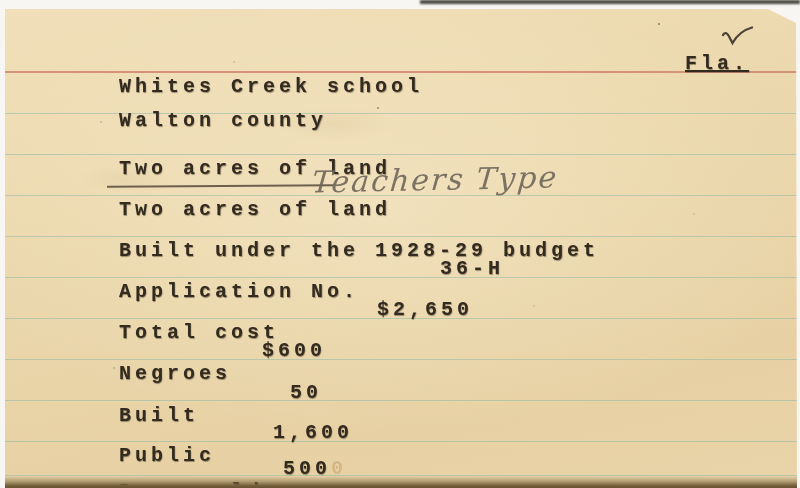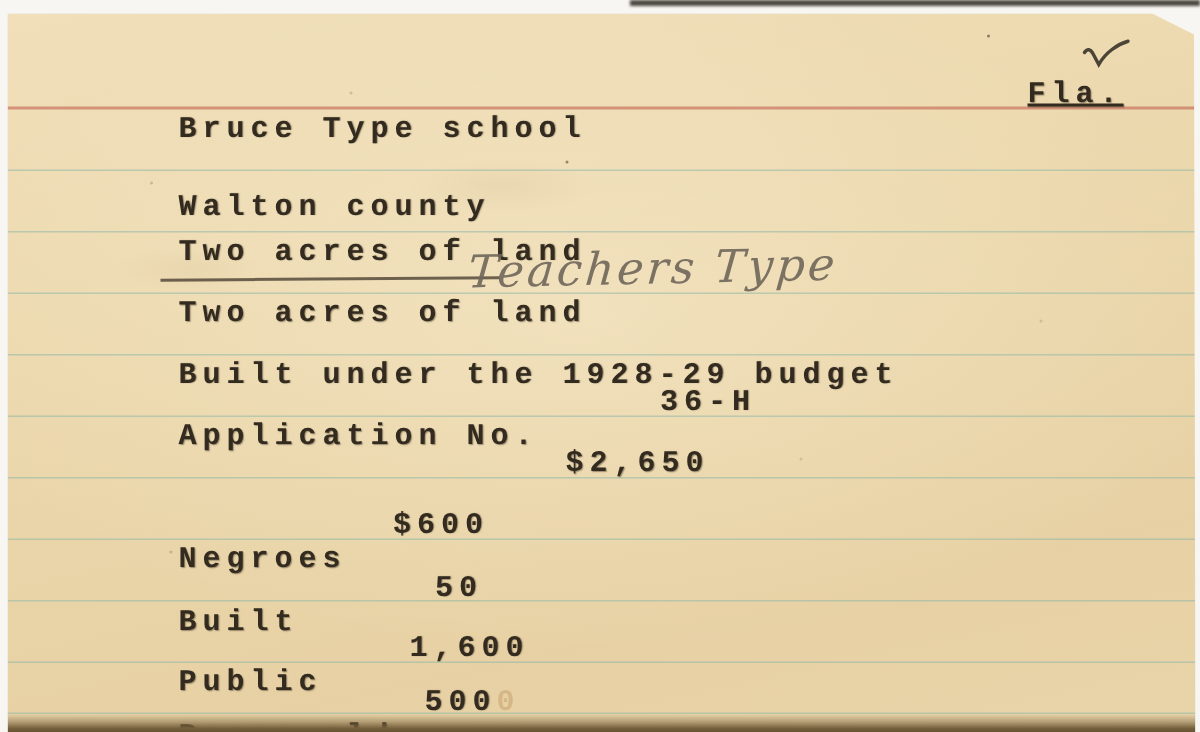--- a/index.html
+++ b/index.html
@@ -49,21 +49,21 @@
   .bottom-band{
     position:absolute;left:0;right:0;bottom:0;height:12px;
     background:linear-gradient(to bottom,rgba(109,88,55,0) 0%,rgba(109,88,55,.45) 45%,#75603c 80%,#66522f 100%);
   }
   
   .row{position:absolute;left:50px;height:24px;white-space:pre;}
   .tw{
     font-size:20px;font-weight:700;letter-spacing:4px;
     color:#332b1f;text-shadow:0.6px 0.6px 0.8px rgba(55,45,28,.45);
   }
-  .y1{top:43px;} .y2{top:95px;} .y3{top:125px;} .y4{top:166px;}
+  .y1{top:43px;} .y2{top:77px;} .y3{top:125px;} .y4{top:166px;}
   .y5{top:207px;} .y6{top:248px;} .y7{top:289px;} .y8{top:330px;}
   .y9{top:372px;} .y10{top:412px;} .y11{top:448px;}
   .val{position:absolute;top:0;}
   .vx-appno{left:385px;}   
   .vx-total{left:322px;}
   .vx-negroes{left:207px;}
   .vx-whites{left:235px;}
   .vx-public{left:218px;}
   .vx-rosenwald{left:228px;}
   .ghost{position:absolute;left:276px;top:0;color:rgba(196,158,105,.5);text-shadow:none;}
@@ -99,21 +99,21 @@
   <div class="rule teal t3"></div>
   <div class="rule teal t4"></div>
   <div class="rule teal t5"></div>
   <div class="rule teal t6"></div>
   <div class="rule teal t7"></div>
   <div class="rule teal t8"></div>
   <div class="rule teal t9"></div>
   <div class="rule teal t10"></div>
 
   <div class="row tw y1">
-    <span>Bruce Type school</span>
+    <span>Whites Creek school</span>
   </div>
   <span class="tw state">Fla.</span>
   <span class="checkmark">
     <svg width="36" height="26" viewBox="0 0 36 26">
       <path d="M3,10 C5,7 7,8 8.5,10.5 L12.5,18 C17,10 25,4.5 32,2.5" fill="none" stroke="#4c4537" stroke-width="2.3" stroke-linecap="round"></path>
     </svg>
   </span>
 
   <div class="row tw y2">
     <span>Walton county</span>
@@ -132,20 +132,21 @@
   <div class="row tw y5">
     <span>Built under the 1928-29 budget</span>
   </div>
 
   <div class="row tw y6">
     <span>Application No.</span>
     <span class="val vx-appno">36-H</span>
   </div>
 
   <div class="row tw y7">
+    <span>Total cost</span>
     <span class="val vx-total">$2,650</span>
   </div>
 
   <div class="row tw y8">
     <span>Negroes</span>
     <span class="val vx-negroes">$600</span>
   </div>
 
   <div class="row tw y9">
     <span>Built</span>

